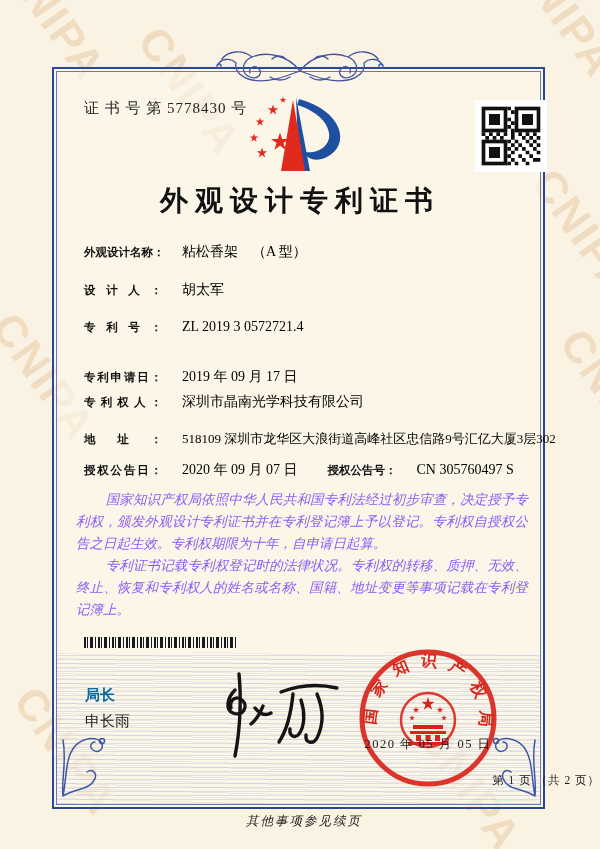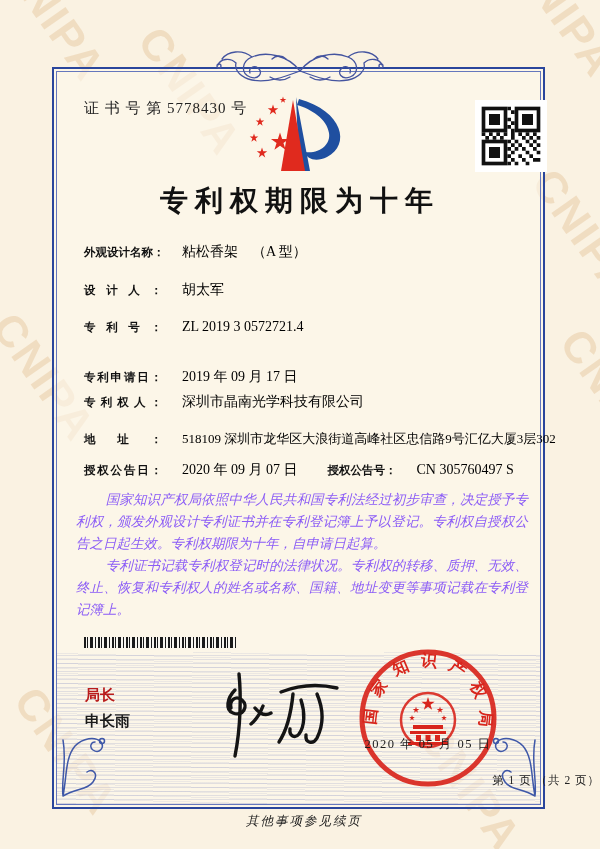--- a/index.html
+++ b/index.html
@@ -38,23 +38,23 @@
   .body-text{position:absolute;left:76px;top:489px;width:452px;font-size:13.5px;
              line-height:22px;font-style:italic;text-align:justify;color:#8b5cf6;}
   .body-text p{margin:0;text-indent:2.2em;}
   
   .barcode{position:absolute;left:84px;top:637px;width:152px;height:11px;
            background:repeating-linear-gradient(90deg,#1a1a1a 0 2px,#f8f6f0 2px 3px,
              #1a1a1a 3px 4px,#f8f6f0 4px 6px,#1a1a1a 6px 9px,#f8f6f0 9px 11px,
              #1a1a1a 11px 12px,#f8f6f0 12px 14px);}
   
   .director-title{position:absolute;left:85px;top:686px;font-family:"Liberation Sans",sans-serif;
-                  font-weight:700;font-size:15px;color:#b91c1c;text-align:right;}
+                  font-weight:700;font-size:15px;color:#0369a1;text-align:right;}
   .director-name{position:absolute;left:85px;top:712px;font-family:"Liberation Sans",sans-serif;
-                 font-weight:700;font-size:15px;color:#1b1b1b;}
+                 font-weight:400;font-size:15px;color:#1b1b1b;}
   .signature{position:absolute;left:205px;top:668px;}
   .seal{position:absolute;left:350px;top:640px;}
   
   .page-num{position:absolute;left:0;right:0;top:773px;text-align:right;font-size:11.5px;
             letter-spacing:1px;color:#222;}
   .note{position:absolute;left:8px;right:0;top:813px;text-align:center;font-size:12.5px;
         font-style:italic;letter-spacing:2px;color:#222;z-index:3;}
   .ornament-top{position:absolute;left:212px;top:47px;z-index:4;}
   .corner{position:absolute;z-index:4;}
   .corner.left{left:57px;top:726px;}
@@ -148,21 +148,21 @@
                    M36 44h4v4h-4z M44 44h4v4h-4z M56 44h4v4h-4z M64 44h4v4h-4z
                    M32 48h4v4h-4z M40 48h4v4h-4z M48 48h4v4h-4z M60 48h4v4h-4z
                    M36 52h4v4h-4z M52 52h4v4h-4z M64 52h4v4h-4z
                    M32 56h4v4h-4z M44 56h4v4h-4z M56 56h4v4h-4z
                    M36 60h4v4h-4z M48 60h4v4h-4z M60 60h4v4h-4z M64 60h4v4h-4z
                    M32 64h4v4h-4z M40 64h4v4h-4z M52 64h4v4h-4z"></path>
         </g>
       </svg>
     </div>
 
-    <div class="title">专利权期限为十年</div>
+    <div class="title">外观设计专利证书</div>
 
     <div class="rows">
       <div class="row" style="top:0">
         <span class="lab">外观设计名称：</span><span class="val">粘松香架　（A 型）</span>
       </div>
       <div class="row" style="top:38px">
         <span class="lab">设计人：</span><span class="val">胡太军</span>
       </div>
       <div class="row" style="top:76px">
         <span class="lab">专利号：</span><span class="val">ZL 2019 3 0572721.4</span>

